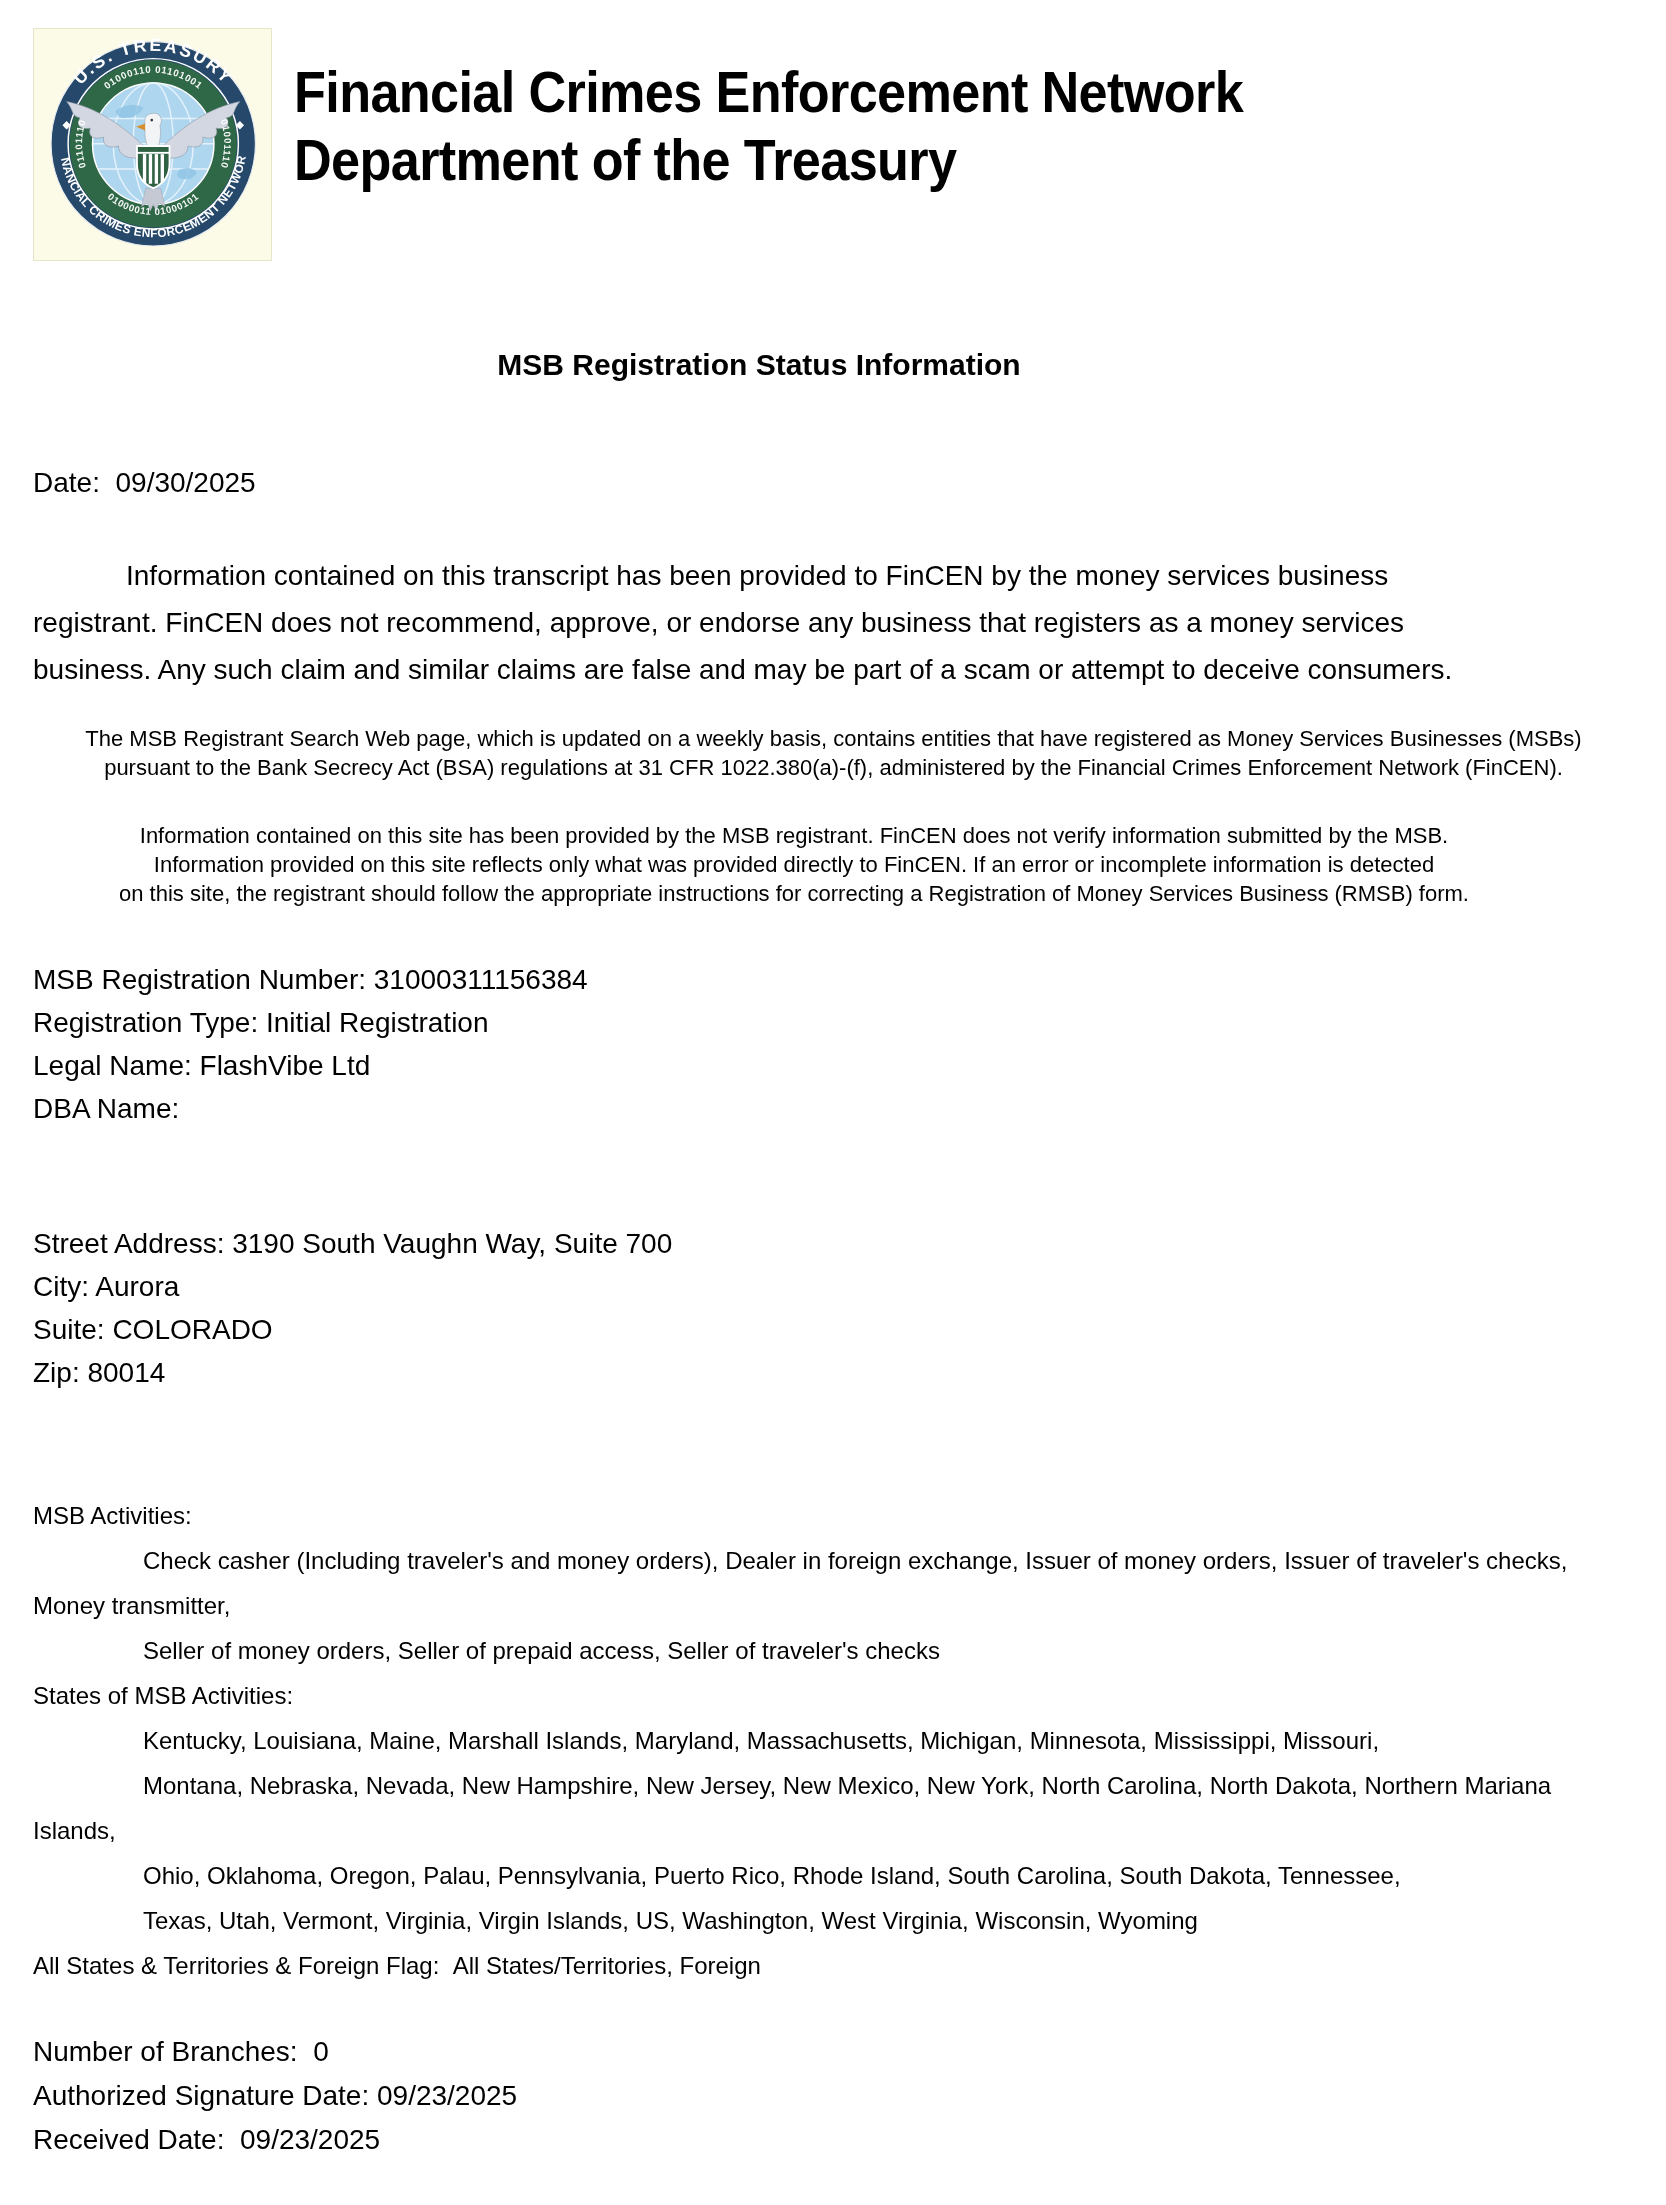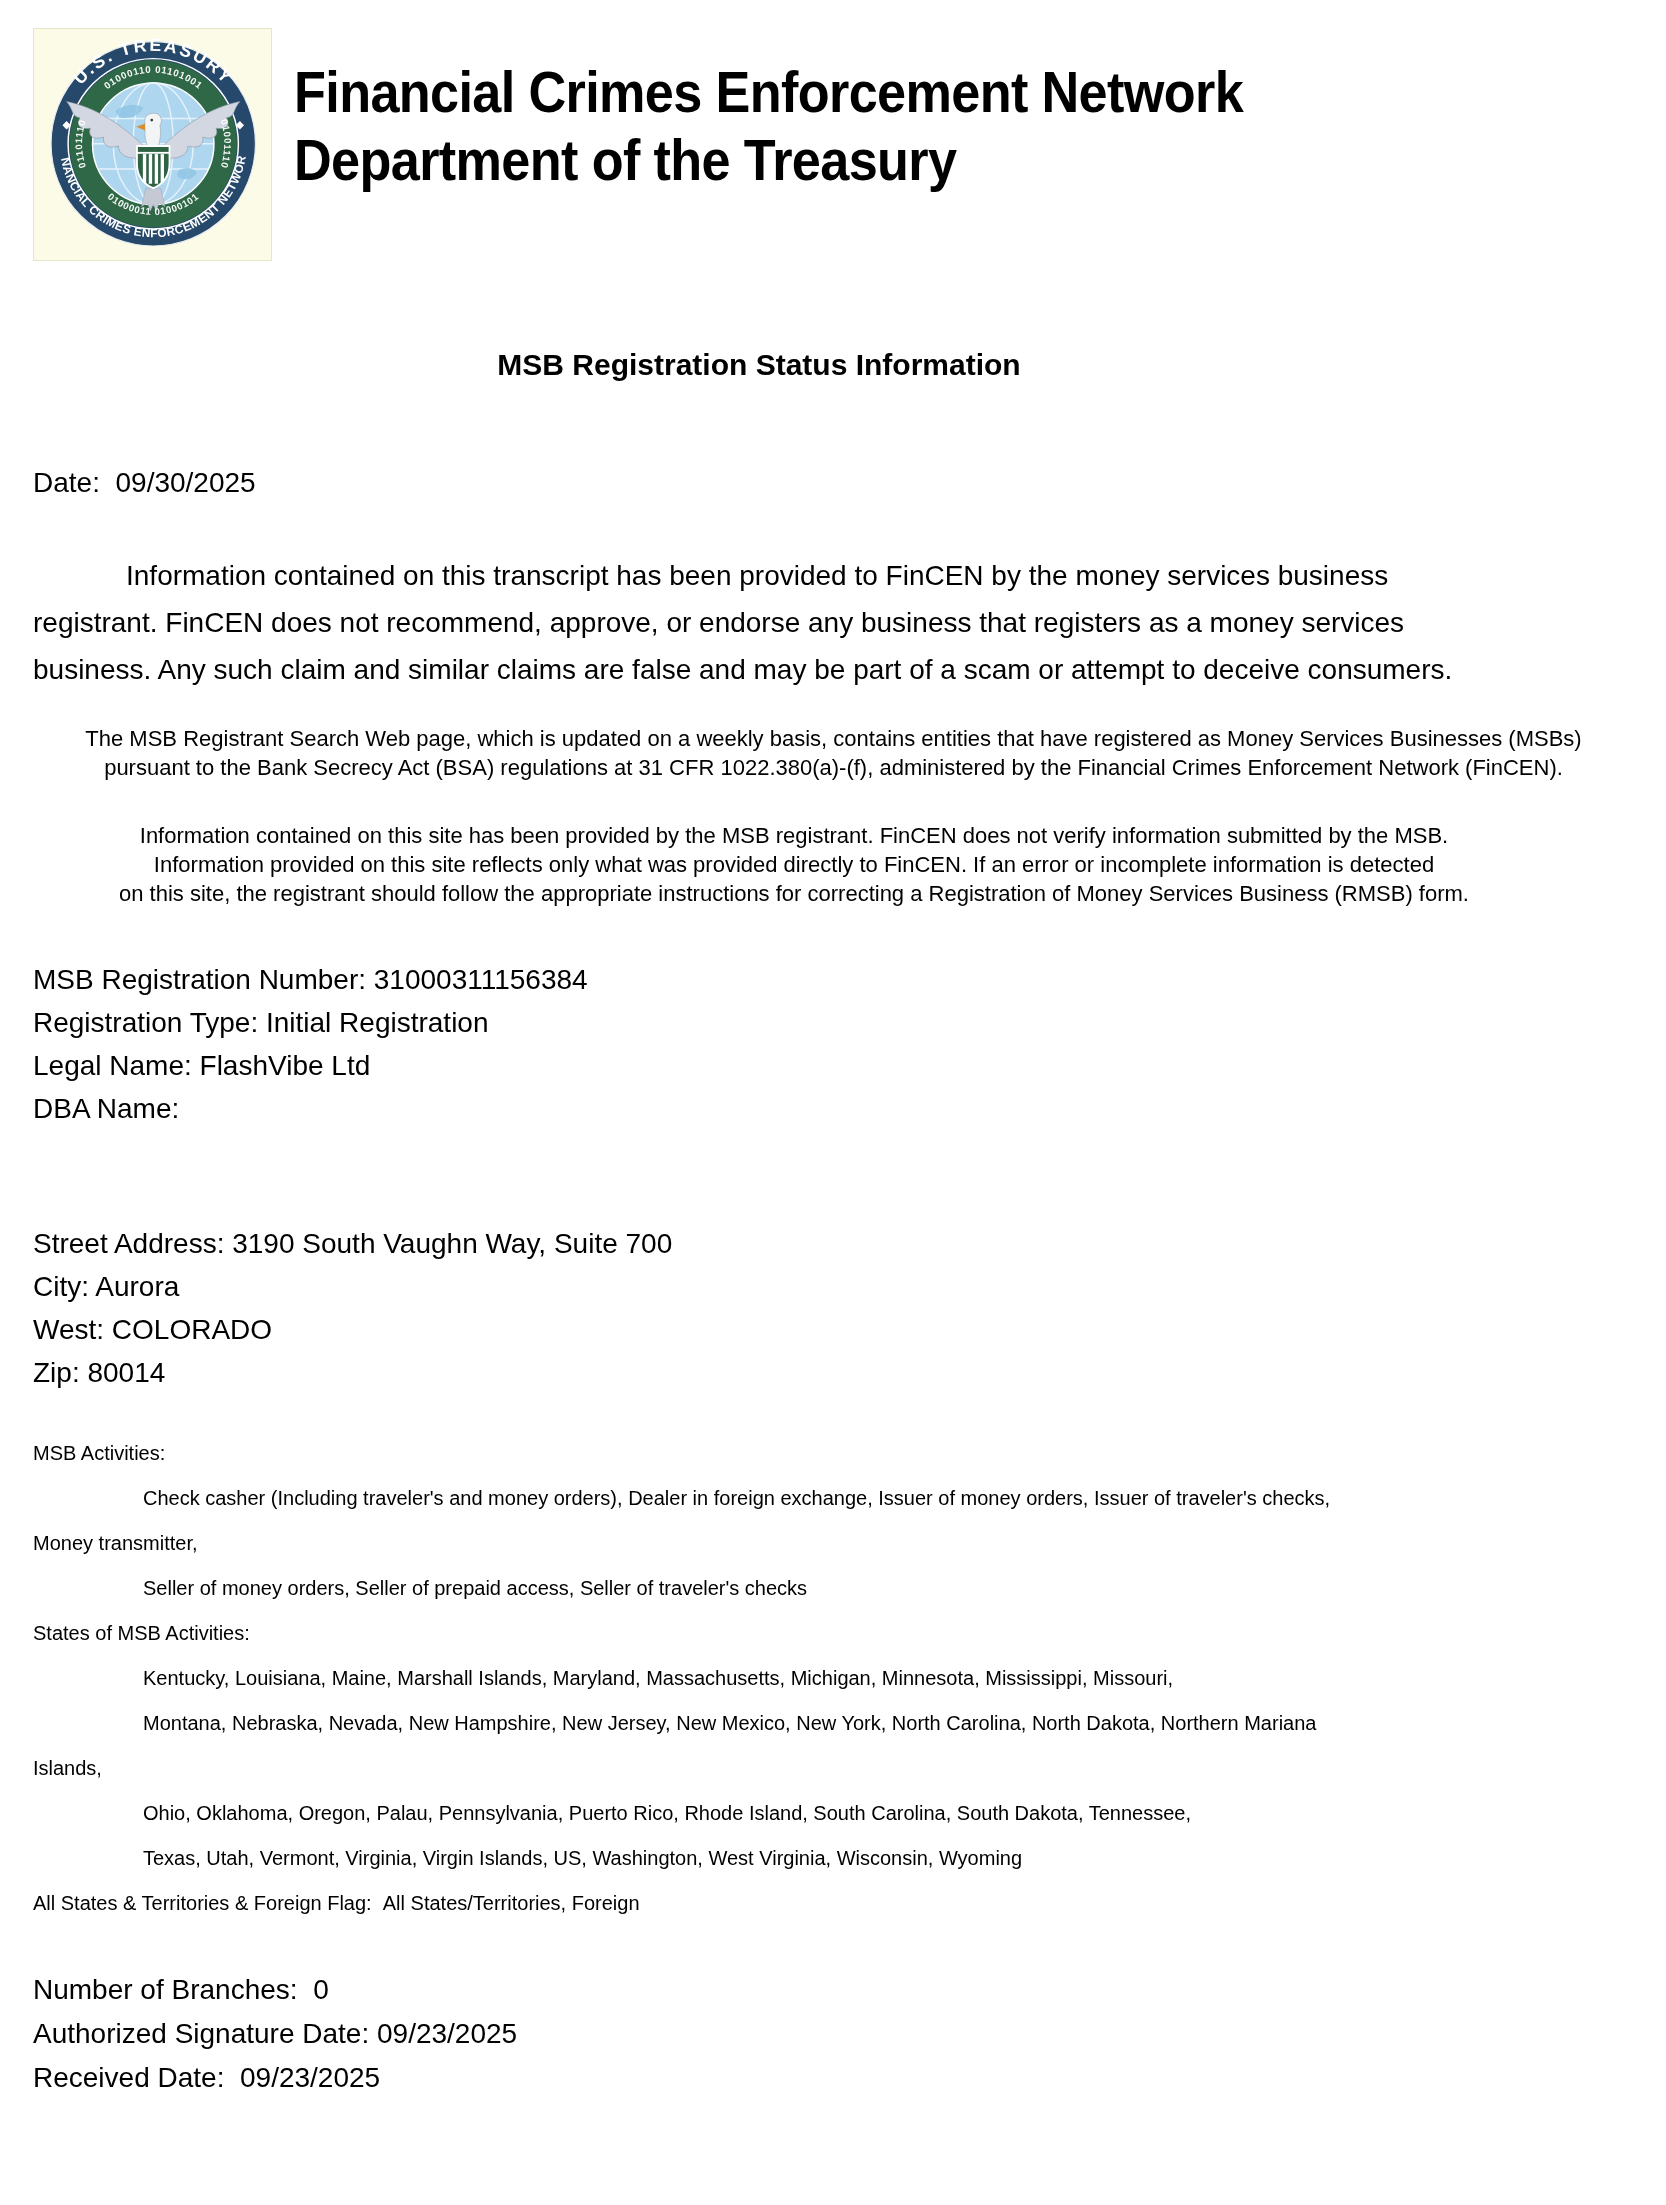--- a/index.html
+++ b/index.html
@@ -25,21 +25,21 @@
   .title-row{width:1452px;text-align:center;margin-top:86px;font-size:30px;line-height:36px;font-weight:bold;}
   .date-row{margin-top:78px;font-size:28px;line-height:43px;}
   .notice{margin-top:48px;font-size:28px;line-height:47px;}
   .notice .first{padding-left:93px;}
   .fine{font-size:22px;line-height:29px;text-align:center;}
   .fine-1{margin-top:31px;width:1601px;}
   .fine-2{margin-top:39px;width:1522px;}
   .fields{font-size:28px;line-height:43px;}
   .reg-block{margin-top:50px;}
   .addr-block{margin-top:92px;}
-  .acts-block{margin-top:37px;font-size:20px;line-height:45px;}
+  .acts-block{margin-top:99px;font-size:24px;line-height:45px;}
   .acts-block .ind{padding-left:110px;}
   .bottom-block{margin-top:42px;font-size:28px;line-height:44px;}
   .sp2::before{content:"\00a0";}
   
   .seal-arc{fill:#ffffff;font-family:"Liberation Sans","DejaVu Sans",sans-serif;font-weight:bold;}
 </style>
 </head>
 <body>
 
 <div class="page">
@@ -170,21 +170,21 @@
   <div class="fields addr-block">
     <div class="line">
       <span>Street Address:</span>
       <span>3190 South Vaughn Way, Suite 700</span>
     </div>
     <div class="line">
       <span>City:</span>
       <span>Aurora</span>
     </div>
     <div class="line">
-      <span>West:</span>
+      <span>Suite:</span>
       <span>COLORADO</span>
     </div>
     <div class="line">
       <span>Zip:</span>
       <span>80014</span>
     </div>
   </div>
 
   <div class="acts-block">
     <div class="line">MSB Activities:</div>

